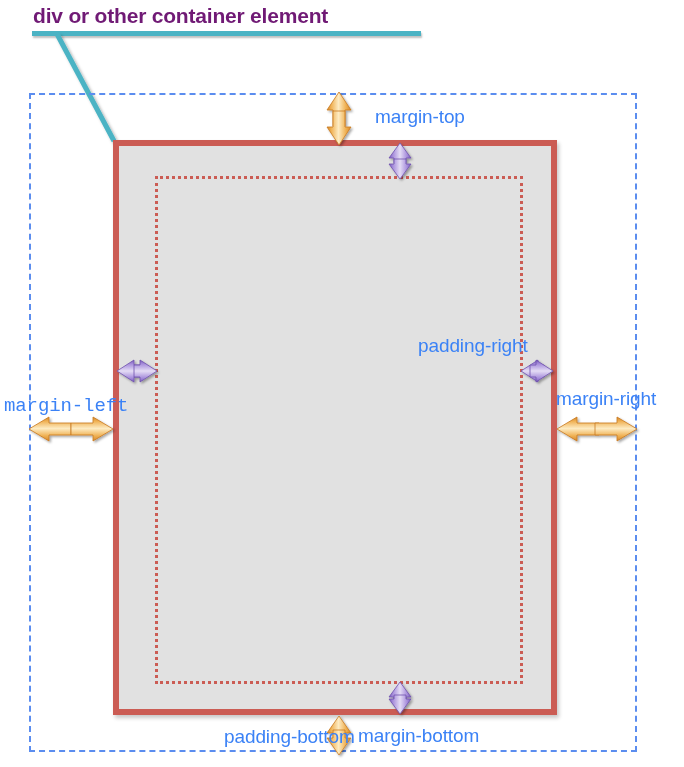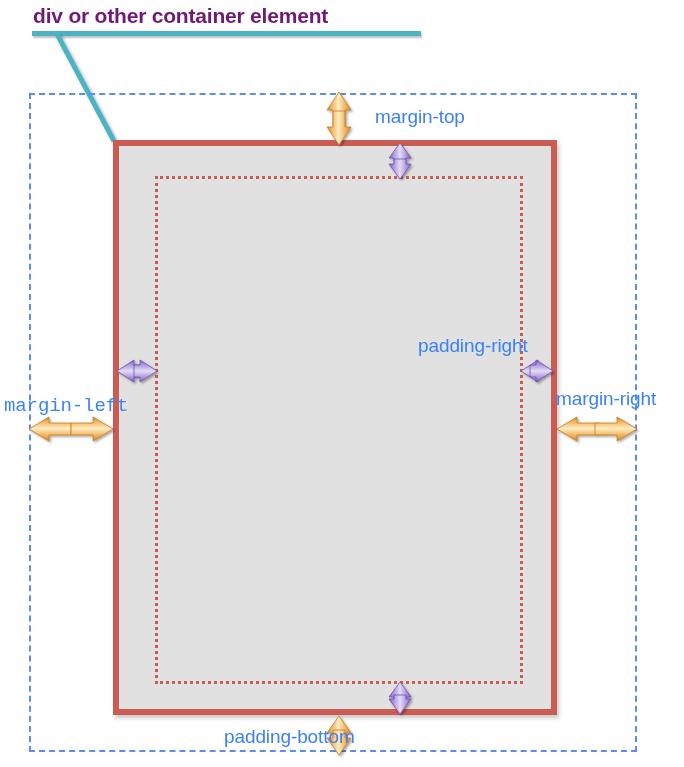--- a/index.html
+++ b/index.html
@@ -201,14 +201,15 @@
       <polygon points="339,716 351,733 345,733 345,741 333,741 333,733 327,733" fill="url(#orangeV)" stroke="#c8791f" stroke-width="0.8"></polygon>
       <polygon points="339,755 351,738 345,738 345,730 333,730 333,738 327,738" fill="url(#orangeV)" stroke="#c8791f" stroke-width="0.8"></polygon>
     </g>
   </svg>
 
   <div class="lbl lbl-margin-top">margin-top</div>
   <div class="lbl lbl-padding-right">padding-right</div>
   <div class="lbl lbl-margin-left">margin-left</div>
   <div class="lbl lbl-margin-right">margin-right</div>
   <div class="lbl lbl-padding-bot">padding-bottom</div>
+  <div class="lbl lbl-margin-bot">margin-bottom</div>
 
 </div>
 
 </body></html>

